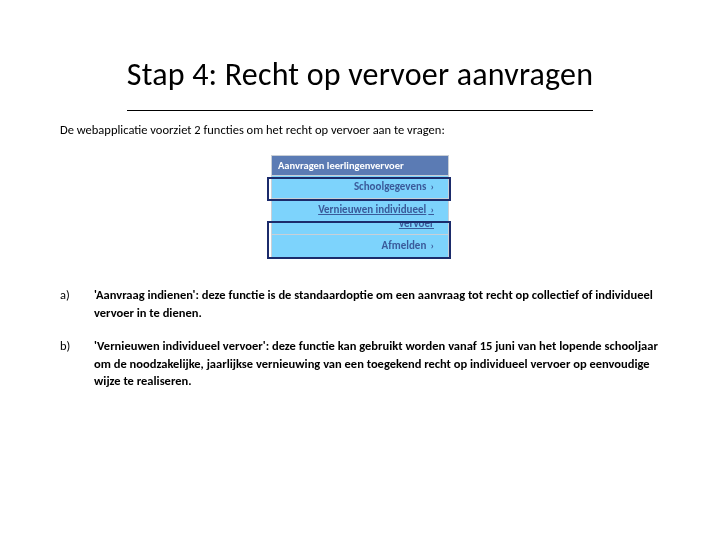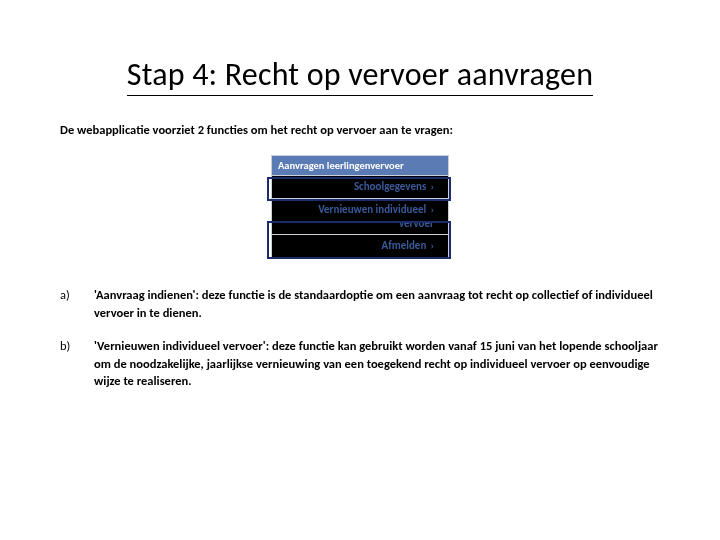--- a/index.html
+++ b/index.html
@@ -14,35 +14,35 @@
   }
   .title {
     font-size: 32px;
     font-weight: 400;
     text-align: center;
     margin-bottom: 28px;
     letter-spacing: 0.2px;
   }
   .title .underline {
     border-bottom: 1px solid #000;
-    padding-bottom: 1px;
+    padding-bottom: 16px;
   }
   .intro {
     font-size: 12.5px;
     margin-bottom: 18px;
-    font-weight: 700;
+    font-weight: 400;
   }
   .menu-wrap {
     display: flex;
     justify-content: center;
     margin-bottom: 28px;
   }
   .menu {
     width: 178px;
-    background: #000000;
+    background: #7dd3fc;
     border: 1px solid #c9cfd6;
     font-size: 11px;
   }
   .menu-header {
     background: #5b7bb4;
     color: #fff;
     font-weight: 700;
     padding: 3px 6px;
     font-size: 10.5px;
   }
@@ -54,20 +54,21 @@
     text-align: right;
     position: relative;
     line-height: 1.25;
   }
   .menu-item .chev {
     font-size: 10px;
     margin-left: 2px;
     color: #3a5a9a;
   }
   .menu-item.double {
+    text-decoration: underline;
   }
   .highlight-box {
     position: absolute;
     border: 2px solid #1b2b6b;
     pointer-events: none;
   }
   .hl1 { top: 22px; left: -4px; width: 184px; height: 24px; }
   .hl2 { top: 66px; left: -4px; width: 184px; height: 38px; }
   .menu-rel { position: relative; }
   .list-row {

